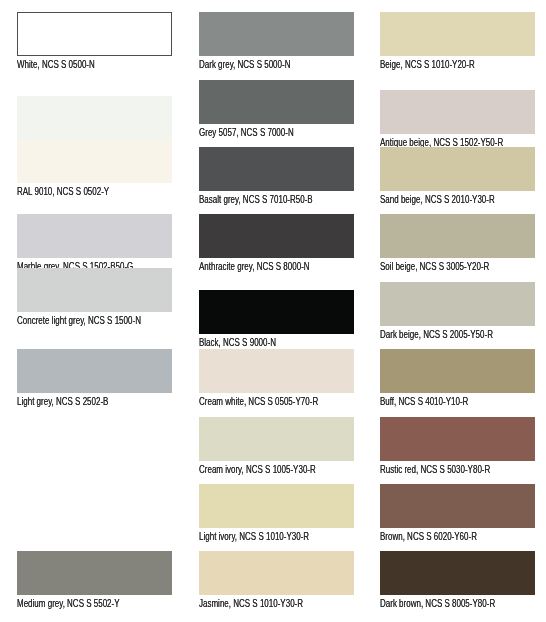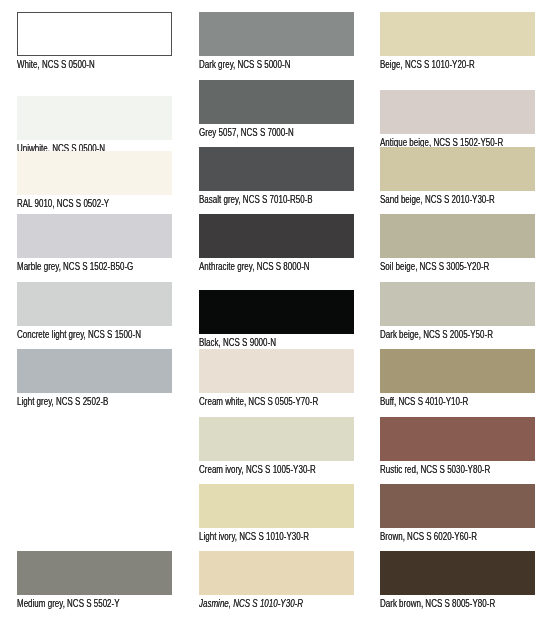--- a/index.html
+++ b/index.html
@@ -66,21 +66,21 @@
     <div class="swatch-label">Uniwhite, NCS S 0500-N</div>
   </div>
   <div class="swatch-cell" style="left:199px; top:80px;">
     <div class="colour-chip" style="background-color: rgb(100, 105, 103);"></div>
     <div class="swatch-label">Grey 5057, NCS S 7000-N</div>
   </div>
   <div class="swatch-cell" style="left:380px; top:90px;">
     <div class="colour-chip" style="background-color: rgb(215, 205, 201);"></div>
     <div class="swatch-label">Antique beige, NCS S 1502-Y50-R</div>
   </div>
-  <div class="swatch-cell" style="left:17px; top:151px;padding-left:43px;">
+  <div class="swatch-cell" style="left:17px; top:139px;padding-left:43px;">
     <div class="colour-chip" style="background-color: rgb(248, 244, 234);"></div>
     <div class="swatch-label">RAL 9010, NCS S 0502-Y</div>
   </div>
   <div class="swatch-cell" style="left:199px; top:147px;">
     <div class="colour-chip" style="background-color: rgb(79, 81, 82);"></div>
     <div class="swatch-label">Basalt grey, NCS S 7010-R50-B</div>
   </div>
   <div class="swatch-cell" style="left:380px; top:147px;">
     <div class="colour-chip" style="background-color: rgb(208, 199, 164);"></div>
     <div class="swatch-label">Sand beige, NCS S 2010-Y30-R</div>
@@ -90,21 +90,21 @@
     <div class="swatch-label">Marble grey, NCS S 1502-B50-G</div>
   </div>
   <div class="swatch-cell" style="left:199px; top:214px;">
     <div class="colour-chip" style="background-color: rgb(61, 59, 59);"></div>
     <div class="swatch-label">Anthracite grey, NCS S 8000-N</div>
   </div>
   <div class="swatch-cell" style="left:380px; top:214px;">
     <div class="colour-chip" style="background-color: rgb(185, 181, 156);"></div>
     <div class="swatch-label">Soil beige, NCS S 3005-Y20-R</div>
   </div>
-  <div class="swatch-cell" style="left:17px; top:282px;text-align:right;">
+  <div class="swatch-cell" style="left:17px; top:268px;text-align:right;">
     <div class="colour-chip" style="background-color: rgb(209, 211, 210);"></div>
     <div class="swatch-label">Concrete light grey, NCS S 1500-N</div>
   </div>
   <div class="swatch-cell" style="left:199px; top:282px;margin-top:8px;">
     <div class="colour-chip" style="background-color: rgb(7, 10, 8);"></div>
     <div class="swatch-label">Black, NCS S 9000-N</div>
   </div>
   <div class="swatch-cell" style="left:380px; top:282px;">
     <div class="colour-chip" style="background-color: rgb(196, 195, 180);"></div>
     <div class="swatch-label">Dark beige, NCS S 2005-Y50-R</div>
@@ -134,21 +134,21 @@
     <div class="swatch-label">Light ivory, NCS S 1010-Y30-R</div>
   </div>
   <div class="swatch-cell" style="left:380px; top:484px;">
     <div class="colour-chip" style="background-color: rgb(126, 93, 81);"></div>
     <div class="swatch-label">Brown, NCS S 6020-Y60-R</div>
   </div>
   <div class="swatch-cell" style="left:17px; top:551px;">
     <div class="colour-chip" style="background-color: rgb(132, 132, 124);"></div>
     <div class="swatch-label">Medium grey, NCS S 5502-Y</div>
   </div>
-  <div class="swatch-cell" style="left:199px; top:551px;font-style:italic;">
+  <div class="swatch-cell" style="left:199px; top:551px;">
     <div class="colour-chip" style="background-color: rgb(231, 217, 183);"></div>
     <div class="swatch-label">Jasmine, NCS S 1010-Y30-R</div>
   </div>
   <div class="swatch-cell" style="left:380px; top:551px;">
     <div class="colour-chip" style="background-color: rgb(67, 54, 41);"></div>
     <div class="swatch-label">Dark brown, NCS S 8005-Y80-R</div>
   </div>
 </div>
 
 </body></html>

